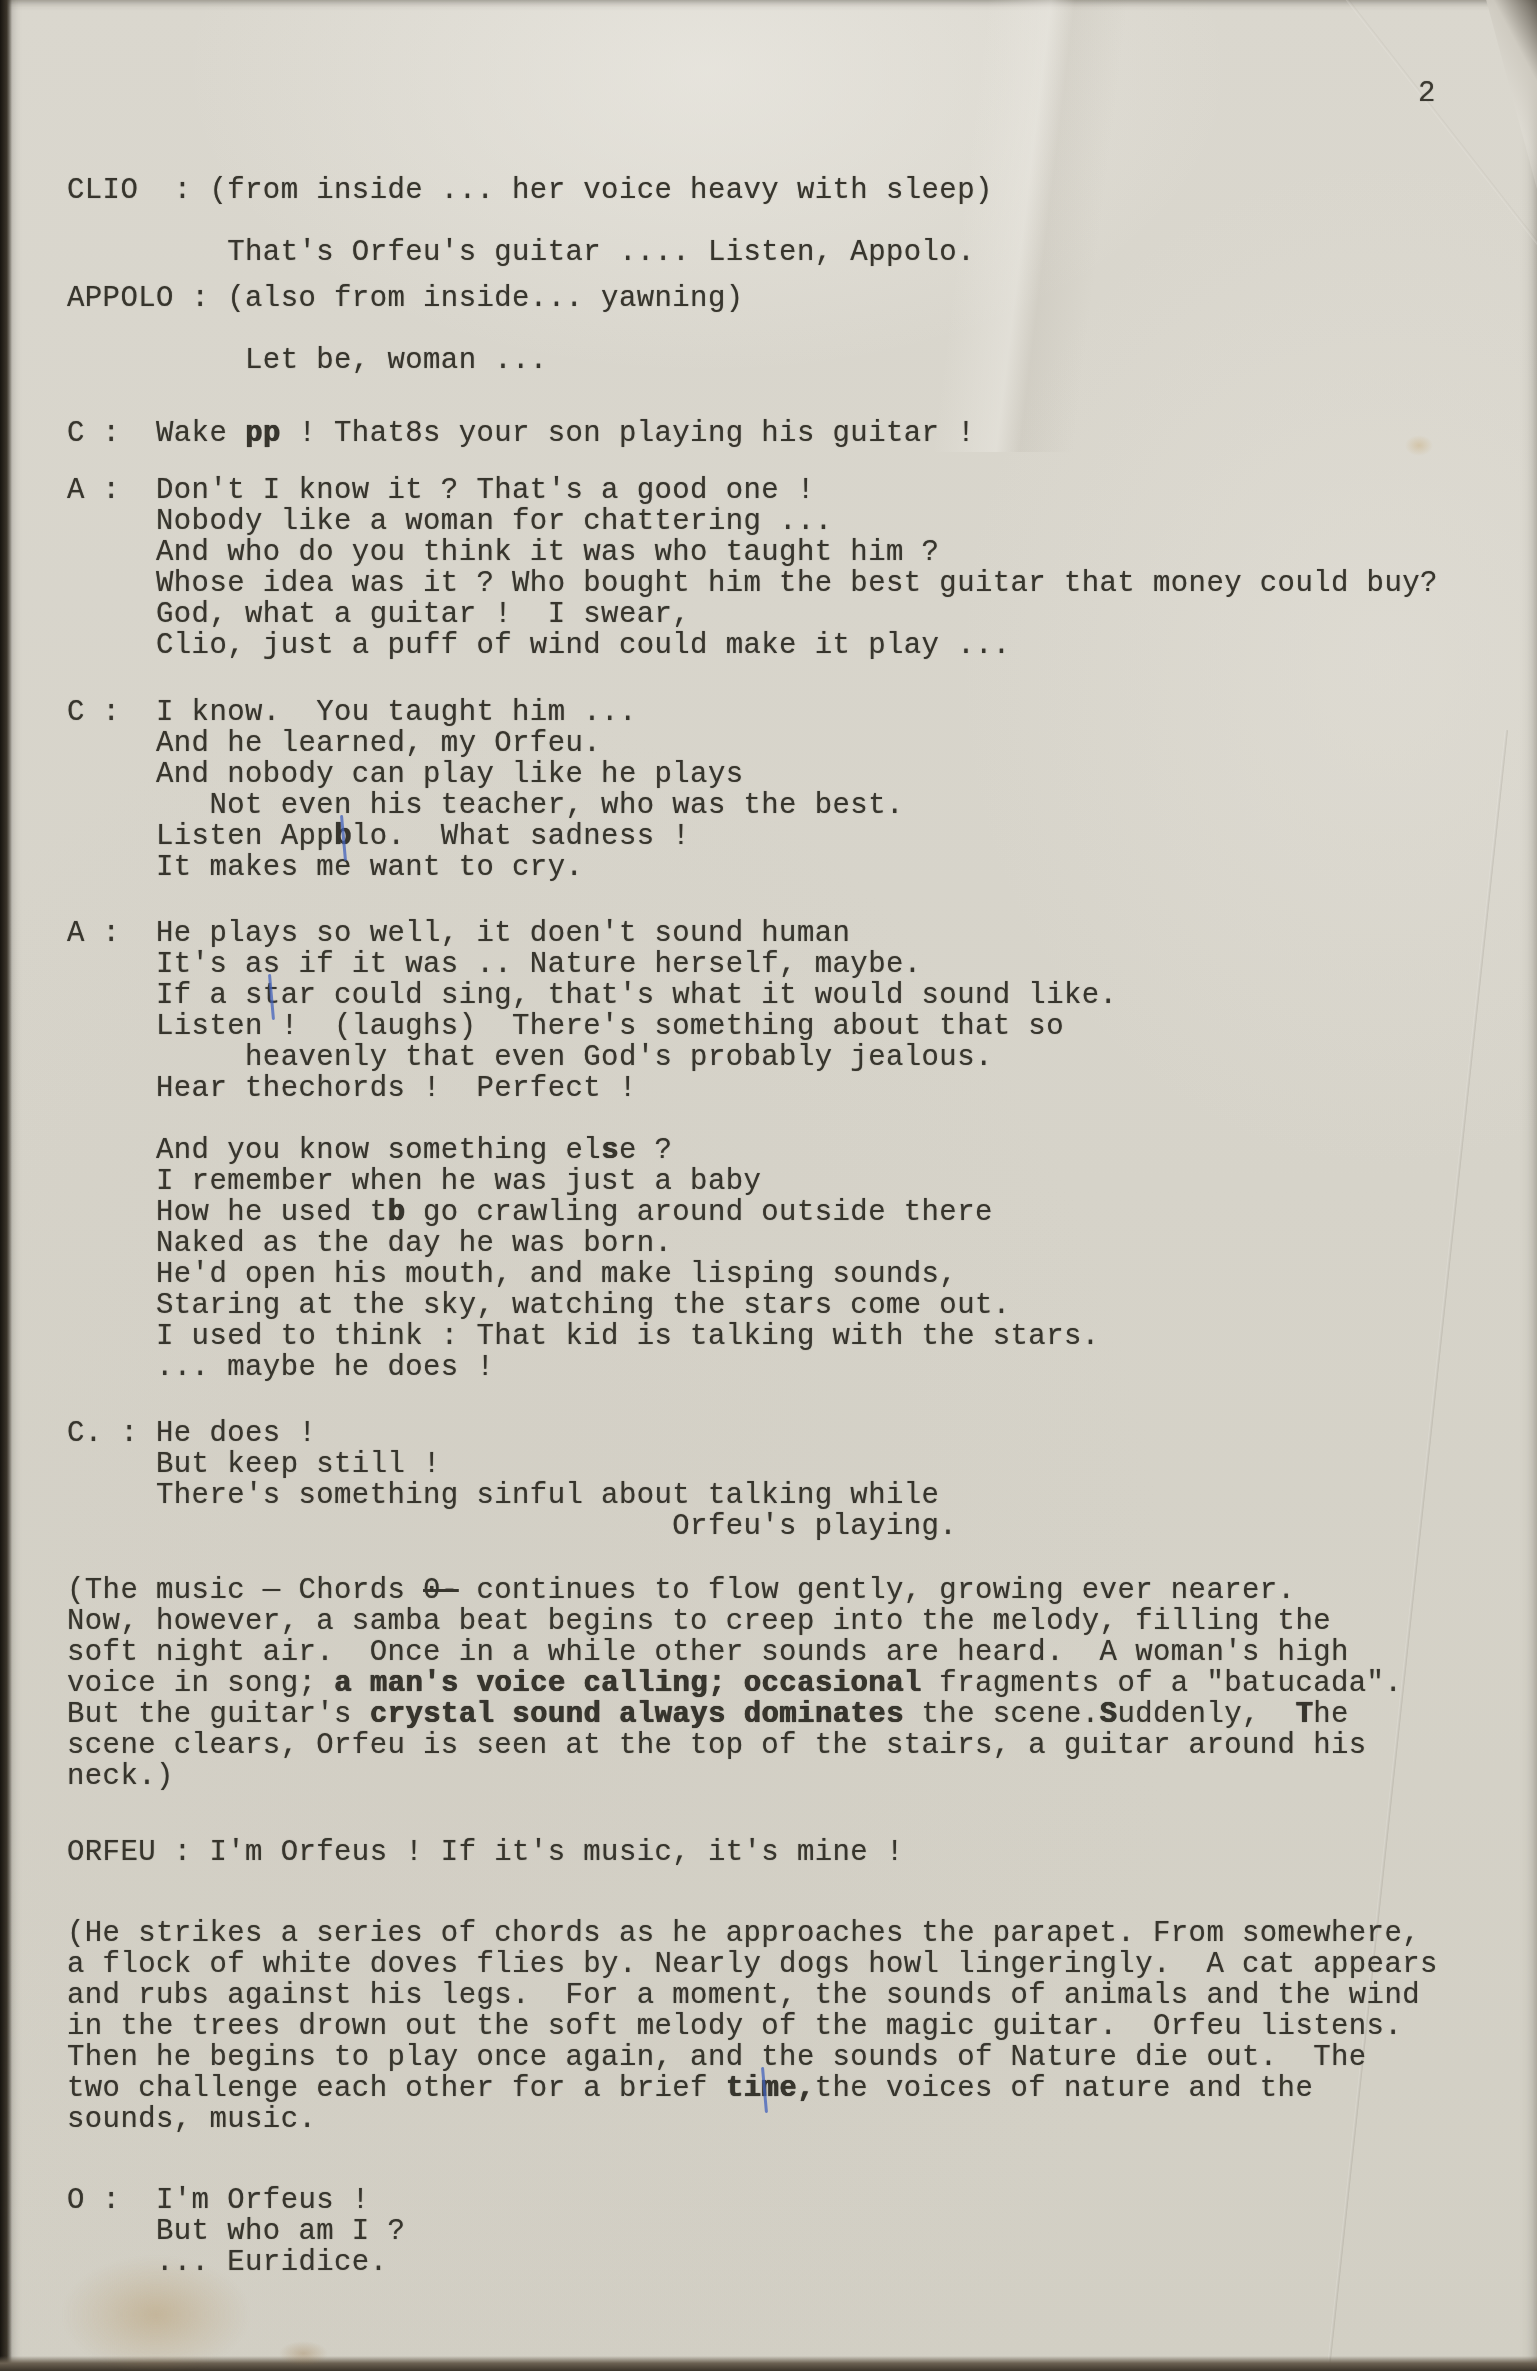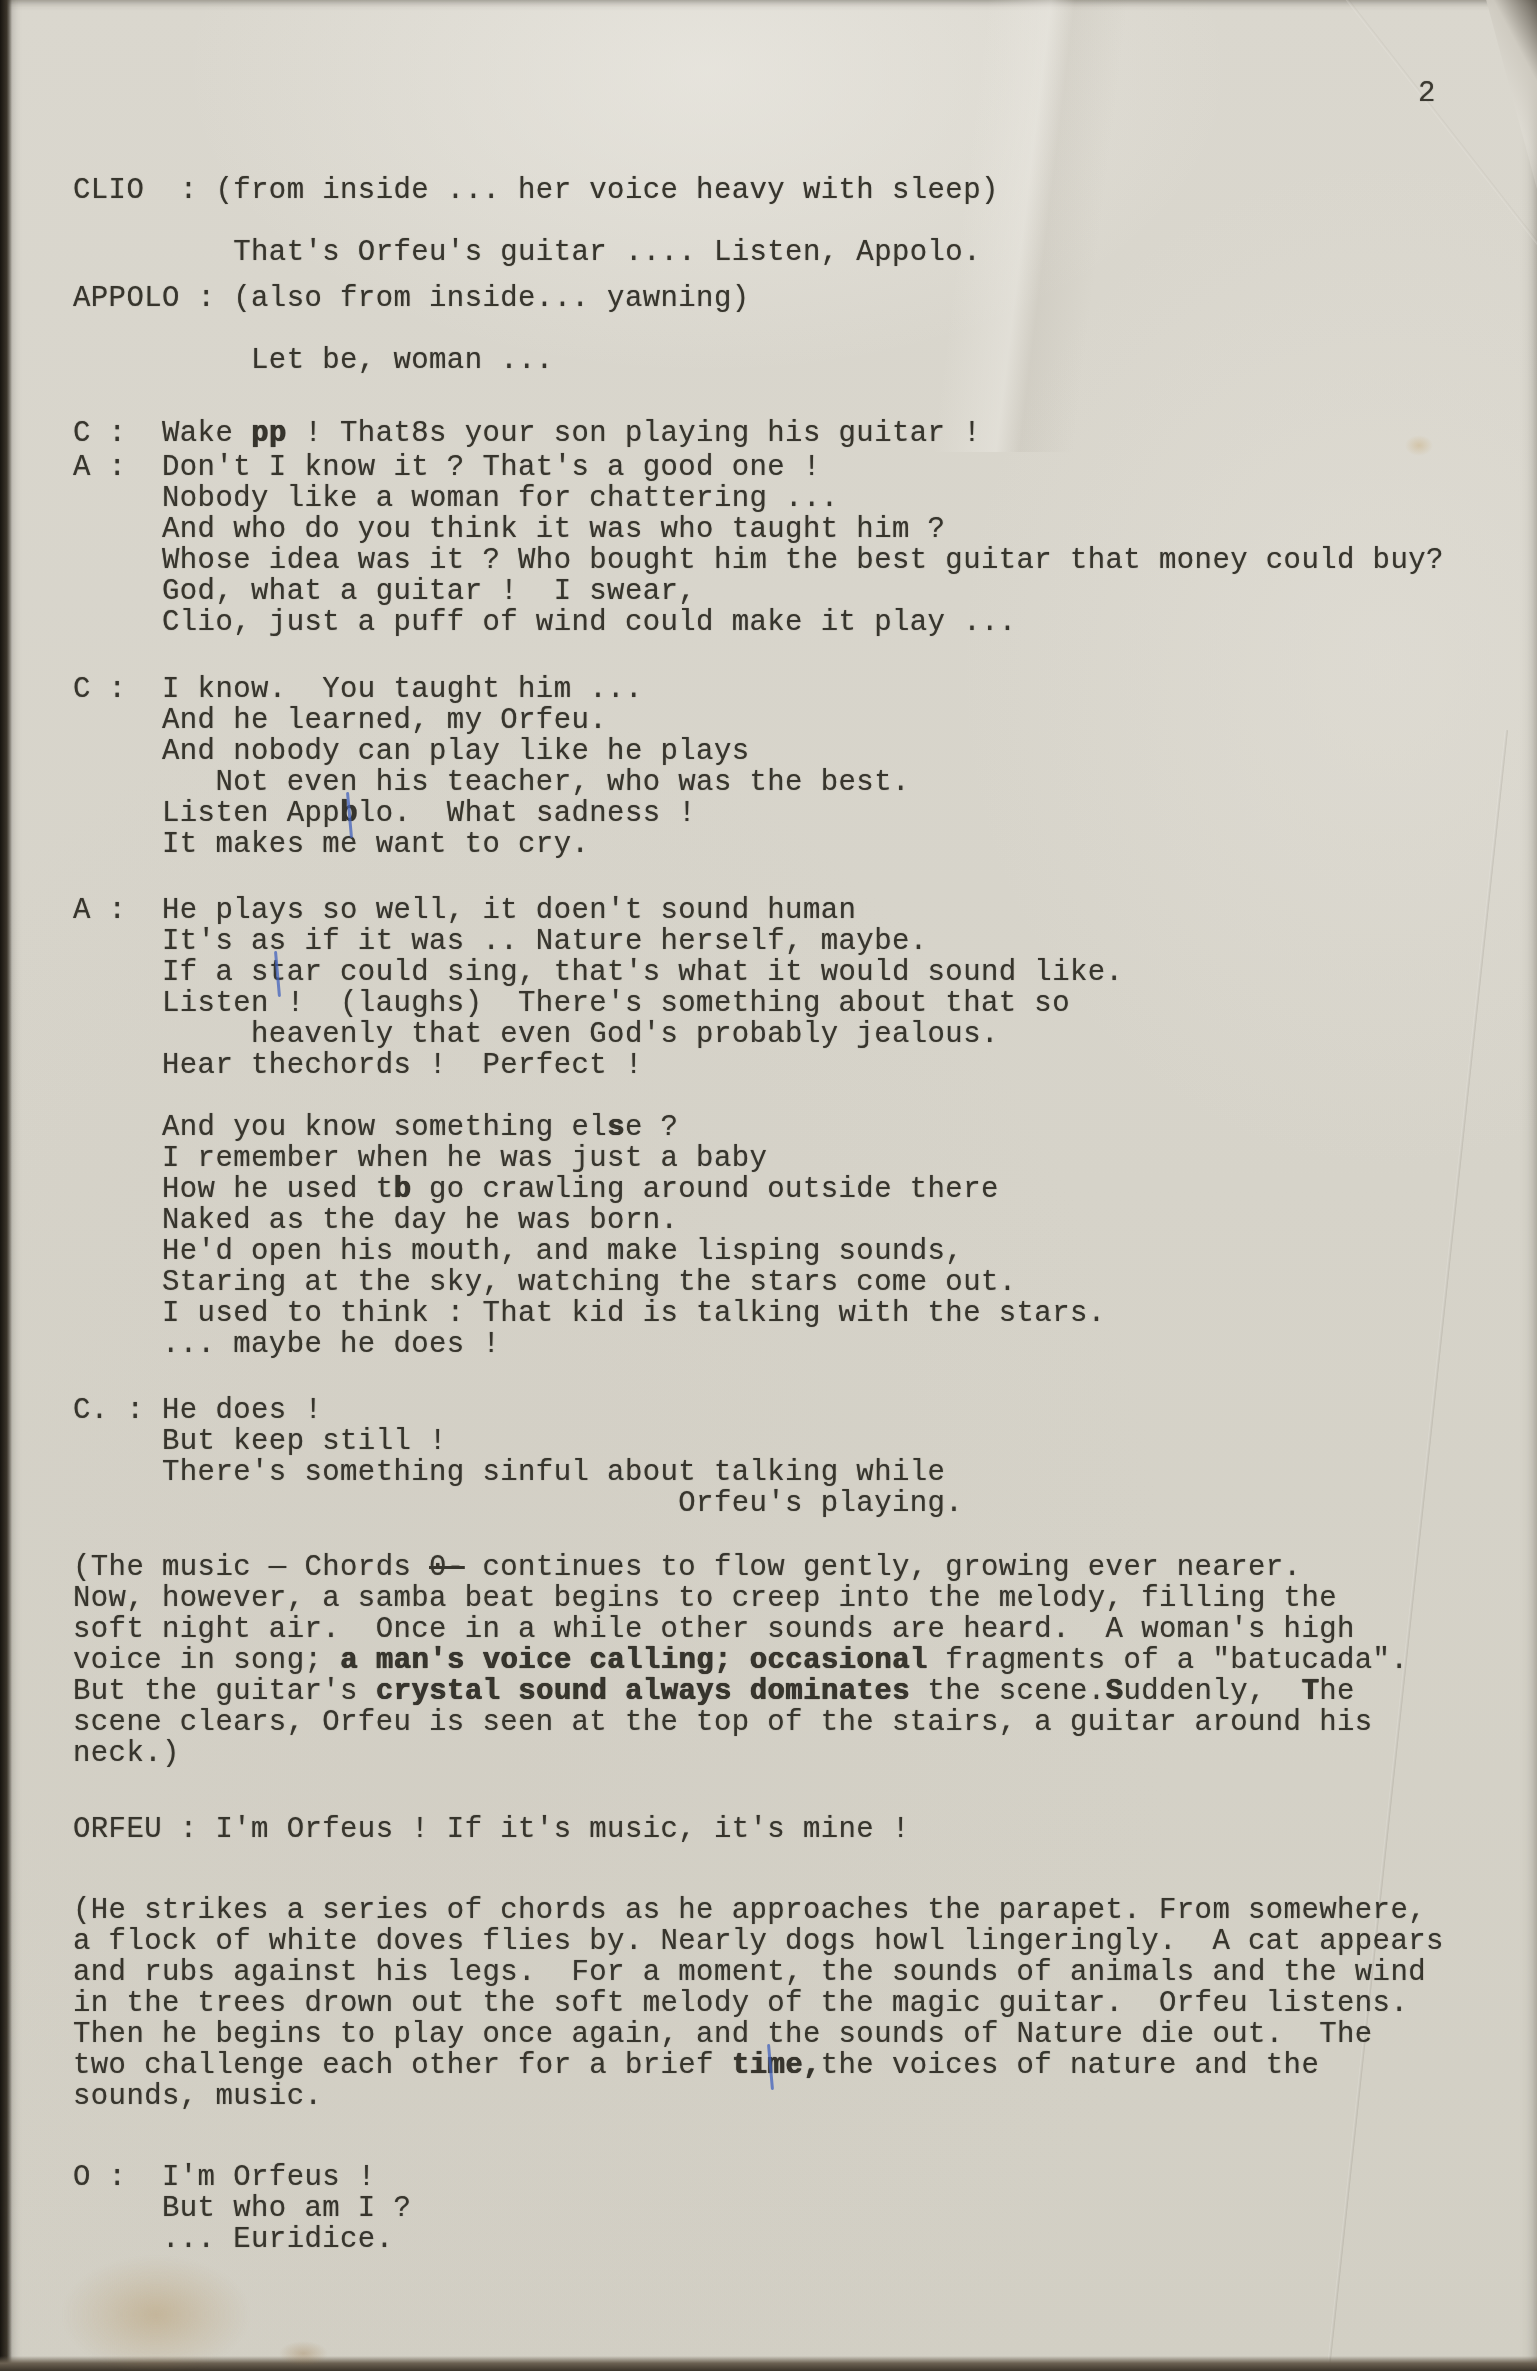--- a/index.html
+++ b/index.html
@@ -41,33 +41,33 @@
   .stain-b{position:absolute;left:279px;top:2341px;width:49px;height:24.5px;border-radius:50%;
     background:radial-gradient(closest-side,rgba(150,110,58,.3),rgba(150,110,58,0));}
   .stain-c{position:absolute;left:1405px;top:435px;width:28px;height:21px;border-radius:50%;
     background:radial-gradient(closest-side,rgba(190,150,80,.3),rgba(190,150,80,0));}
 
   .page-number{
     position:absolute;left:1418px;top:77px;
     font-size:29px;color:#3b3931;text-shadow:0 0 1.1px rgba(55,53,45,.6);
   }
   .text-col{
-    position:absolute;left:73px;top:160px;width:1441px;
+    position:absolute;left:67px;top:160px;width:1441px;
     color:#37352d;font-size:29px;line-height:31px;letter-spacing:0.4px;
   }
   .line{white-space:pre;min-height:31px;text-shadow:0 0 1.1px rgba(55,53,45,.6);}
   .b{font-weight:700;text-shadow:0 0 1.1px rgba(40,38,32,.9),0.7px 0 0 rgba(40,38,32,.8);}
   .strike{text-decoration:line-through;text-decoration-thickness:2.8px;}
   .blue{position:relative;}
   .blue::after{
     content:"";position:absolute;left:42%;top:-14%;width:2.8px;height:140%;
     background:rgba(66,98,188,.75);transform:rotate(-5deg);border-radius:1.9px;
   }
   
-  .mt16{margin-top:15px}.mt18{margin-top:3px}.mt32{margin-top:36px}.mt33{margin-top:35px}
+  .mt16{margin-top:15px}.mt18{margin-top:26px}.mt32{margin-top:36px}.mt33{margin-top:35px}
   .mt35{margin-top:33px}.mt40{margin-top:50px}.mt45{margin-top:42px}.mt48{margin-top:45px}
 </style>
 </head>
 <body>
 
 <main class="sheet">
   <div class="fold-band"></div>
   <div class="crease-corner"></div>
   <div class="crease-long"></div>
   <div class="corner-fold"></div>

